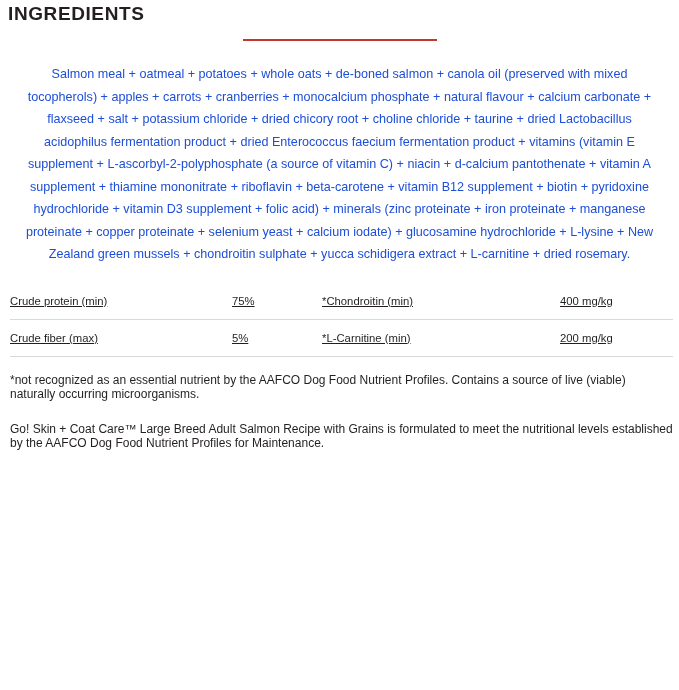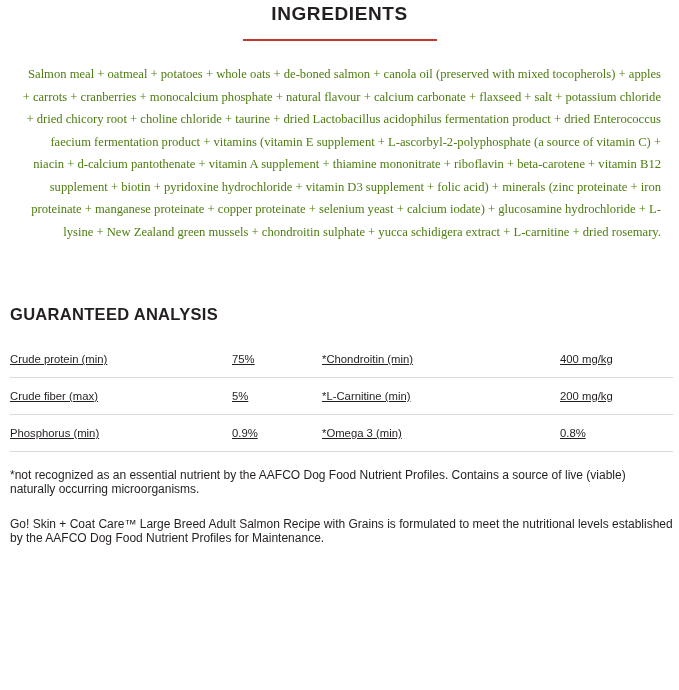--- a/index.html
+++ b/index.html
@@ -17,43 +17,42 @@
   }
   .page {
     width: 679px;
     height: 690px;
     position: relative;
     padding: 0 8px;
   }
 
   
   .ing-heading {
-    text-align: center;
+    text-align: left;
     font-size: 19px;
     font-weight: bold;
     letter-spacing: 0.6px;
     color: #231f20;
     margin: 0;
     padding-top: 3px;
   }
   .ing-rule {
     width: 194px;
     height: 2px;
     background: #c0392b;
     margin: 14px auto 0 auto;
   }
 
   
   .ing-body {
     margin: 22px 10px 0 10px;
     font-size: 12.6px;
     line-height: 22.5px;
-    text-align: right;
-    color: #4d7c0f;
-    font-family: Liberation Serif, serif;
+    text-align: center;
+    color: #1d4ed8;
   }
 
   
   .ga-heading {
     margin: 62px 0 0 2px;
     font-size: 16.5px;
     font-weight: bold;
     letter-spacing: 0.3px;
     color: #231f20;
   }
@@ -93,41 +92,34 @@
 </head>
 <body>
 
 <div class="page">
 
   <h1 class="ing-heading">INGREDIENTS</h1>
   <div class="ing-rule"></div>
 
   <p class="ing-body">Salmon meal + oatmeal + potatoes + whole oats + de-boned salmon + canola oil (preserved with mixed tocopherols) + apples + carrots + cranberries + monocalcium phosphate + natural flavour + calcium carbonate + flaxseed + salt + potassium chloride + dried chicory root + choline chloride + taurine + dried Lactobacillus acidophilus fermentation product + dried Enterococcus faecium fermentation product + vitamins (vitamin E supplement + L-ascorbyl-2-polyphosphate (a source of vitamin C) + niacin + d-calcium pantothenate + vitamin A supplement + thiamine mononitrate + riboflavin + beta-carotene + vitamin B12 supplement + biotin + pyridoxine hydrochloride + vitamin D3 supplement + folic acid) + minerals (zinc proteinate + iron proteinate + manganese proteinate + copper proteinate + selenium yeast + calcium iodate) + glucosamine hydrochloride + L-lysine + New Zealand green mussels + chondroitin sulphate + yucca schidigera extract + L-carnitine + dried rosemary.</p>
 
-  <h2 class="ga-heading">GUARANTEED ANALYSIS</h2>
 
   <table class="ga">
     <tbody>
       <tr>
         <td class="c1">Crude protein (min)</td>
         <td class="c2">75%</td>
         <td class="c3">*Chondroitin (min)</td>
         <td class="c4">400 mg/kg</td>
       </tr>
       <tr>
         <td class="c1">Crude fiber (max)</td>
         <td class="c2">5%</td>
         <td class="c3">*L-Carnitine (min)</td>
         <td class="c4">200 mg/kg</td>
       </tr>
-      <tr>
-        <td class="c1">Phosphorus (min)</td>
-        <td class="c2">0.9%</td>
-        <td class="c3">*Omega 3 (min)</td>
-        <td class="c4">0.8%</td>
-      </tr>
     </tbody>
   </table>
 
   <div class="footnote">*not recognized as an essential nutrient by the AAFCO Dog Food Nutrient Profiles. Contains a source of live (viable) naturally occurring microorganisms.</div>
   <div class="footnote second">Go! Skin + Coat Care™ Large Breed Adult Salmon Recipe with Grains is formulated to meet the nutritional levels established by the AAFCO Dog Food Nutrient Profiles for Maintenance.</div>
 
 </div>
 
 </body></html>

